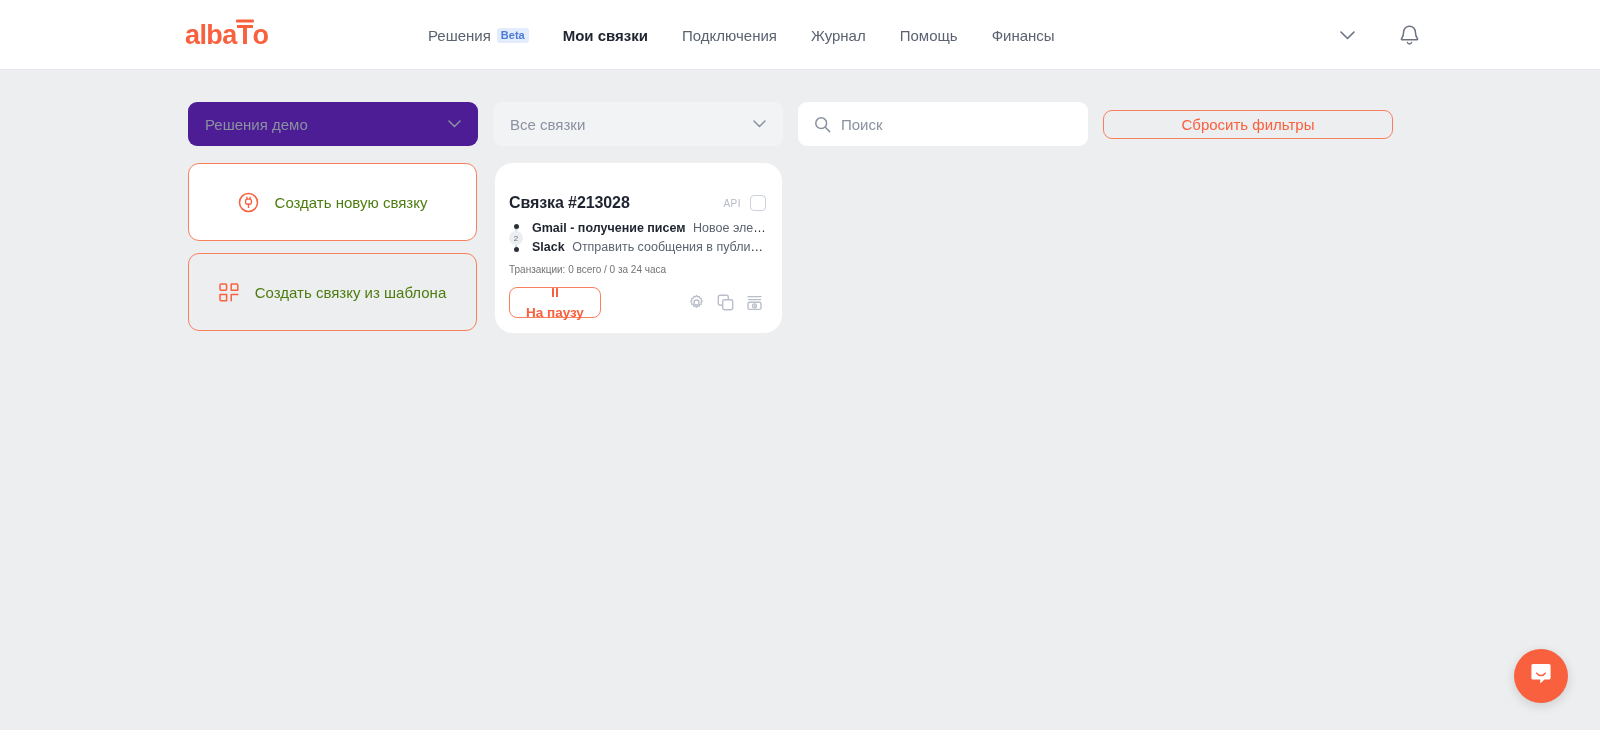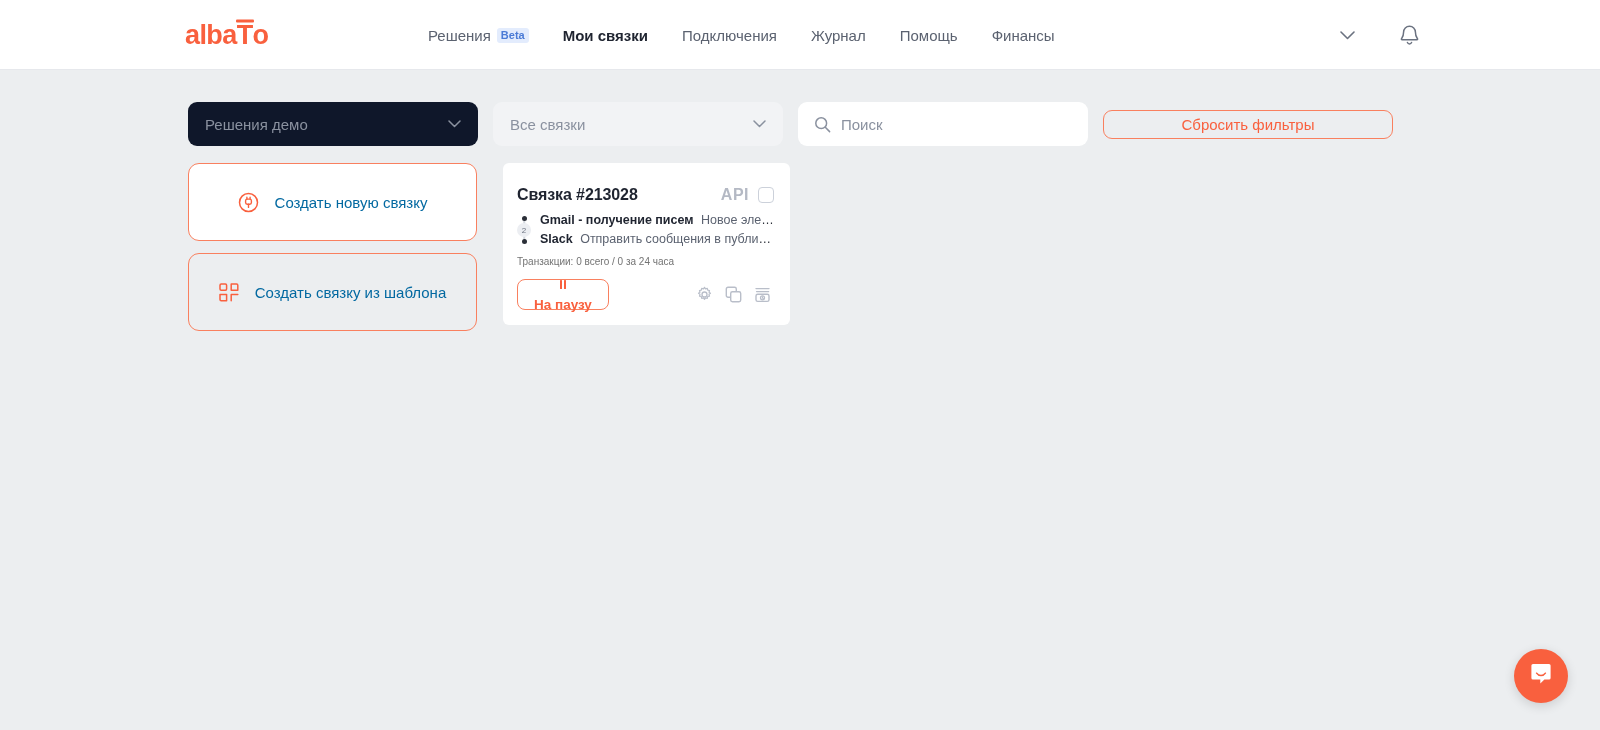--- a/index.html
+++ b/index.html
@@ -112,21 +112,21 @@
     top: 102px;
     display: flex;
     align-items: center;
     gap: 15px;
   }
 
   .select {
     width: 290px;
     height: 44px;
     border-radius: 9px;
-    background: #0f172a;
+    background: #4c1d95;
     display: flex;
     align-items: center;
     padding: 0 16px;
     font-size: 15px;
     color: #8a919f;
     position: relative;
     cursor: pointer;
     border: 1px solid transparent;
   }
   .select.muted {
@@ -200,57 +200,56 @@
     width: 289px;
     height: 78px;
     border-radius: 11px;
     border: 1px solid #f9805f;
     display: flex;
     align-items: center;
     justify-content: center;
     gap: 16px;
     cursor: pointer;
     background: #ffffff;
-    color: #0369a1;
+    color: #4d7c0f;
     font-size: 15px;
   }
   .create-card.ghost { background: transparent; }
   .create-card .cc-icon { display: flex; align-items: center; }
 
   
   .conn-card {
     width: 287px;
     background: #ffffff;
-    border-radius: 6px;
-    padding: 23px 16px 15px 14px;
+    border-radius: 18px;
+    padding: 31px 16px 15px 14px;
     position: relative;
-    margin-left: 8px;
   }
   .conn-head {
     display: flex;
     align-items: center;
     justify-content: space-between;
     margin-bottom: 9px;
   }
   .conn-title {
     font-size: 16px;
     font-weight: 700;
     color: #1f2430;
     letter-spacing: -0.1px;
   }
   .conn-head-right {
     display: flex;
     align-items: center;
     gap: 9px;
   }
   .api-tag {
-    font-size: 16px;
+    font-size: 10px;
     letter-spacing: 0.5px;
     color: #b4b9c4;
-    font-weight: 700;
+    font-weight: 400;
     text-align: center;
   }
   .checkbox {
     width: 16px;
     height: 16px;
     border: 1.4px solid #ccd1da;
     border-radius: 4px;
     cursor: pointer;
     background: #fff;
   }

